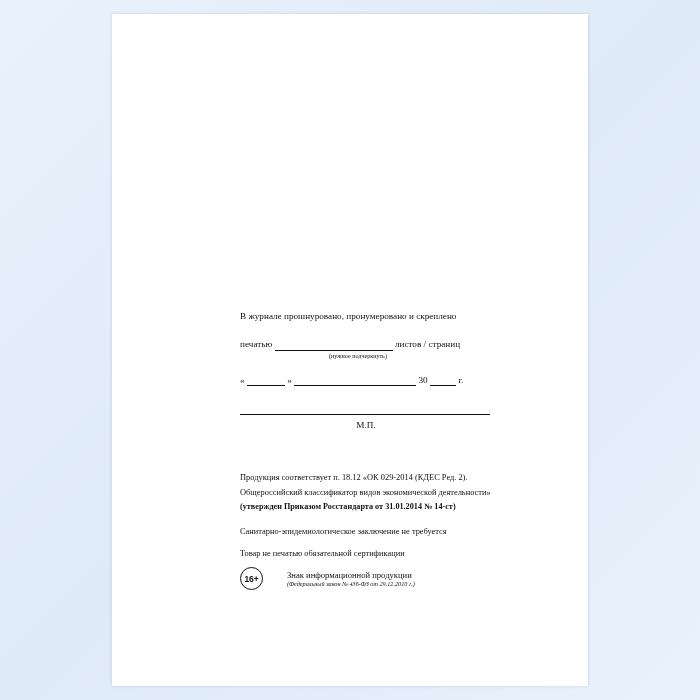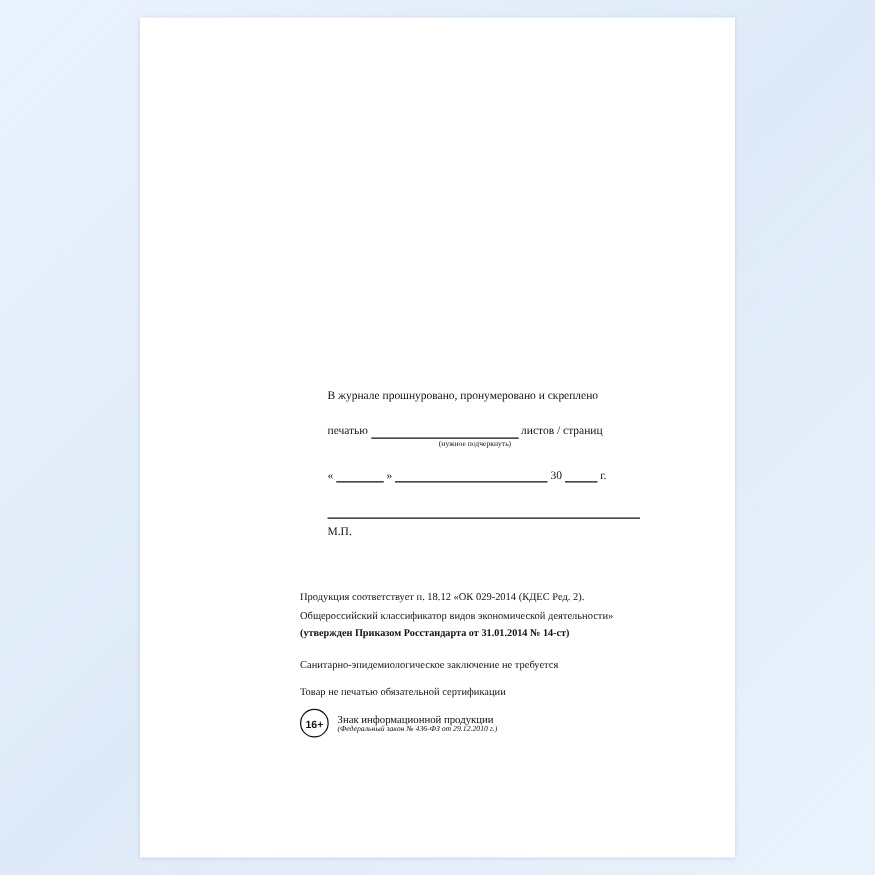--- a/index.html
+++ b/index.html
@@ -29,21 +29,20 @@
     box-shadow: 0 0 3px rgba(90,120,160,0.25);
   }
   .content {
     position: absolute;
     left: 128px;
     top: 296px;
     width: 310px;
     font-size: 9.2px;
     color: #111;
     line-height: 1.35;
-    margin-left: 22px;
   }
   .line-gap-1 { height: 14px; }
   .row {
     margin-bottom: 2px;
     white-space: nowrap;
   }
   .blank {
     display: inline-block;
     border-bottom: 1px solid #111;
     vertical-align: bottom;
@@ -65,21 +64,21 @@
   .small-note {
     font-size: 6.1px;
     color: #111;
     text-align: center;
     width: 120px;
     margin-left: 58px;
     margin-top: -1px;
     white-space: nowrap;
   }
   .mp {
-    text-align: left;
+    text-align: center;
     width: 252px;
     margin-top: 4px;
     font-size: 9.2px;
   }
   .block2 {
     position: absolute;
     left: 128px;
     top: 458px;
     width: 320px;
     font-size: 8.4px;
@@ -89,21 +88,21 @@
   .block2 .p { margin-bottom: 2px; white-space: nowrap; }
   .block2 .ital { font-weight: bold; font-size: 8.2px; }
   .spacer-10 { height: 10px; }
   .spacer-8 { height: 8px; }
   .mark-row {
     position: absolute;
     left: 128px;
     top: 553px;
     display: flex;
     align-items: center;
-    gap: 7px;
+    gap: 24px;
   }
   .age-badge {
     width: 21px;
     height: 21px;
     border: 1.2px solid #111;
     border-radius: 50%;
     display: flex;
     align-items: center;
     justify-content: center;
     font-size: 8.4px;

